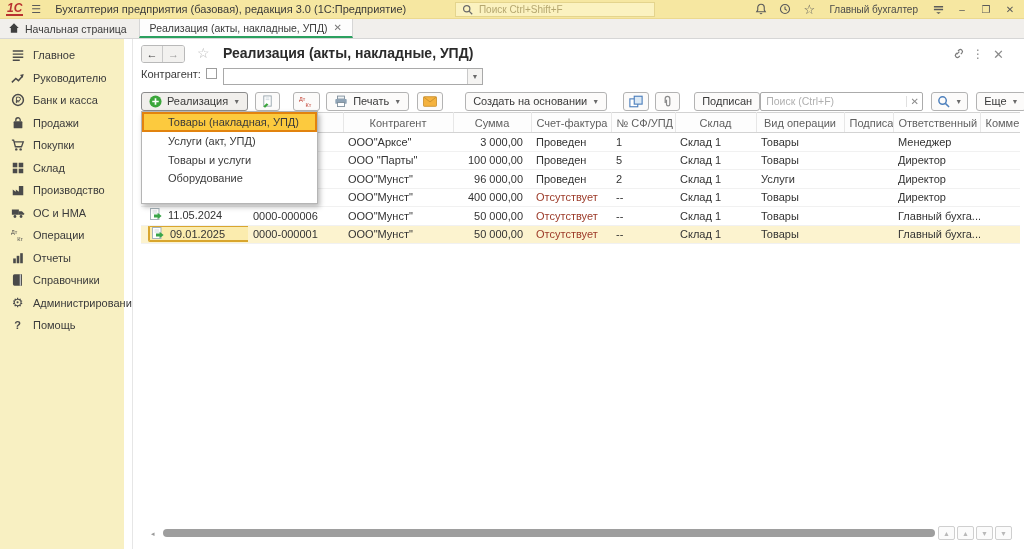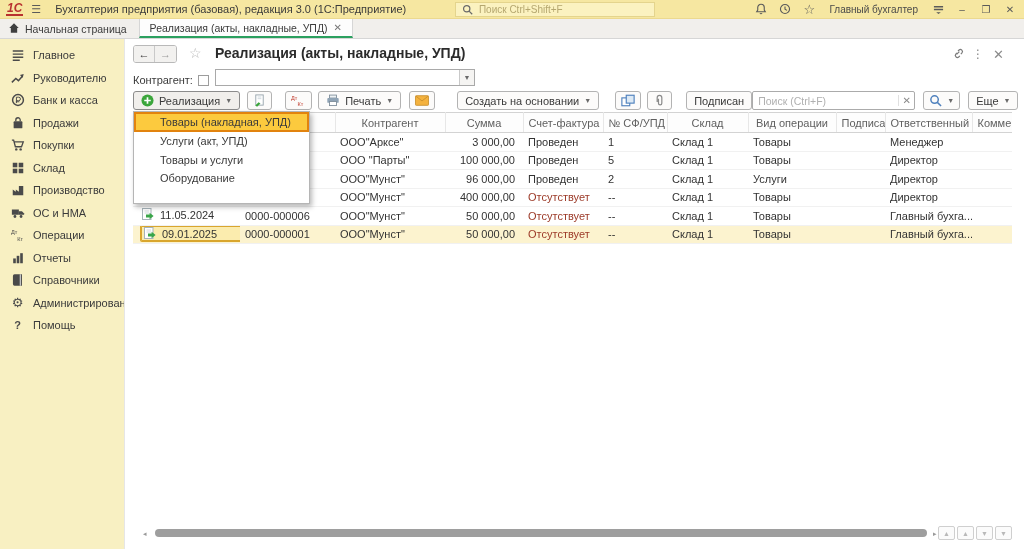--- a/index.html
+++ b/index.html
@@ -26,21 +26,21 @@
 
   
   .tabbar { height:20px; background:#f1efec; border-bottom:1px solid #d6d6d6; display:flex; align-items:stretch; }
   .tab-home { display:flex; align-items:center; gap:5px; padding:0 12px 0 8px; font-size:10.5px; color:#3a3a3a; }
   .tab { display:flex; align-items:center; gap:6px; padding:0 10px; font-size:10.5px; color:#3a3a3a;
     background:#fdfdfd; border-left:1px solid #d6d6d6; border-right:1px solid #d6d6d6;
     border-bottom:2px solid #2ba05f; }
   .tab-close { color:#777; font-size:10px; }
 
   
-  .app-body { display:flex; height:510px; }
+  .app-body { display:flex; height:510px;gap:8px; }
   .sidebar { width:124px; background:#f8f0c2; padding-top:5px; flex:none; }
   .side-item { height:22.5px; display:flex; align-items:center; gap:8px; padding-left:10px; cursor:default; }
   .side-item .icn { width:15px; height:15px; flex:none; display:flex; align-items:center; justify-content:center; }
   .side-item .icn svg { width:14px; height:14px; }
   .side-label { font-size:11px; color:#3b3b3b; white-space:nowrap; }
 
   .main { position:relative; flex:1; background:#fff; border-left:1px solid #e6e6e6; }
 
   
   .nav-row { position:absolute; top:6px; left:8px; right:8px; height:20px; }
@@ -49,30 +49,30 @@
     background:#f2f1ef; font-size:11px; }
   .histbtn.back { color:#3a3a3a; border-right:1px solid #c9c9c9; }
   .histbtn.fwd { color:#9a9a9a; }
   .fav-star { position:absolute; left:56px; top:0px; font-size:14px; color:#b9b9b9; }
   .page-title { position:absolute; left:82px; top:0px; font-size:14px; font-weight:bold; color:#2b2b2b; white-space:nowrap; }
   .pg-ico { position:absolute; top:2px; font-size:12px; color:#8a8a8a; }
   .pg-link { right:52px; } .pg-kebab { right:32px; } .pg-close { right:12px; font-size:13px; }
   .pg-link svg { width:13px; height:13px; }
 
   
-  .filter-row { position:absolute; top:29px; left:8px; height:18px; display:flex; align-items:flex-end; }
+  .filter-row { position:absolute; top:29px; left:8px; height:18px; display:flex; align-items:flex-start; }
   .filter-label { color:#3a3a3a; margin-right:5px; }
   .chk { width:11px; height:11px; border:1px solid #9d9d9d; background:#fff; margin-right:6px; }
   .combo { width:260px; height:17px; border:1px solid #a9a9a9; background:#fff; display:flex; }
   .combo .fill { flex:1; }
   .combo-btn { width:15px; border-left:1px solid #c9c9c9; background:#f5f4f2; display:flex;
     align-items:center; justify-content:center; color:#6a6a6a; font-size:7px; }
 
   
-  .toolbar-row { position:absolute; top:52px; left:8px; right:12px; height:20px; display:flex; }
+  .toolbar-row { position:absolute; top:52px; left:8px; right:12px; height:20px; display:flex; align-items:center; }
   .btn { height:19px; border:1px solid #b3b3b3; border-radius:3px; background:#fcfbfa;
     display:flex; align-items:center; gap:5px; padding:0 7px; color:#3a3a3a; white-space:nowrap; }
   .btn .car { font-size:7px; color:#6a6a6a; }
   .btn.icon-only { padding:0 5px; }
   .btn.pressed { border-color:#8c8c8c; background:#f1efec; }
   .btn svg { display:block; }
   .tsearch { width:174px; height:19px; border:1px solid #ababab; border-radius:2px; background:#fff;
     display:flex; align-items:center; margin-left:auto; }
   .tsearch input { flex:1; border:none; outline:none; font-family:inherit; font-size:10.5px; padding:0 5px; color:#666; }
   .tsearch input::placeholder { color:#b0b0b0; }

